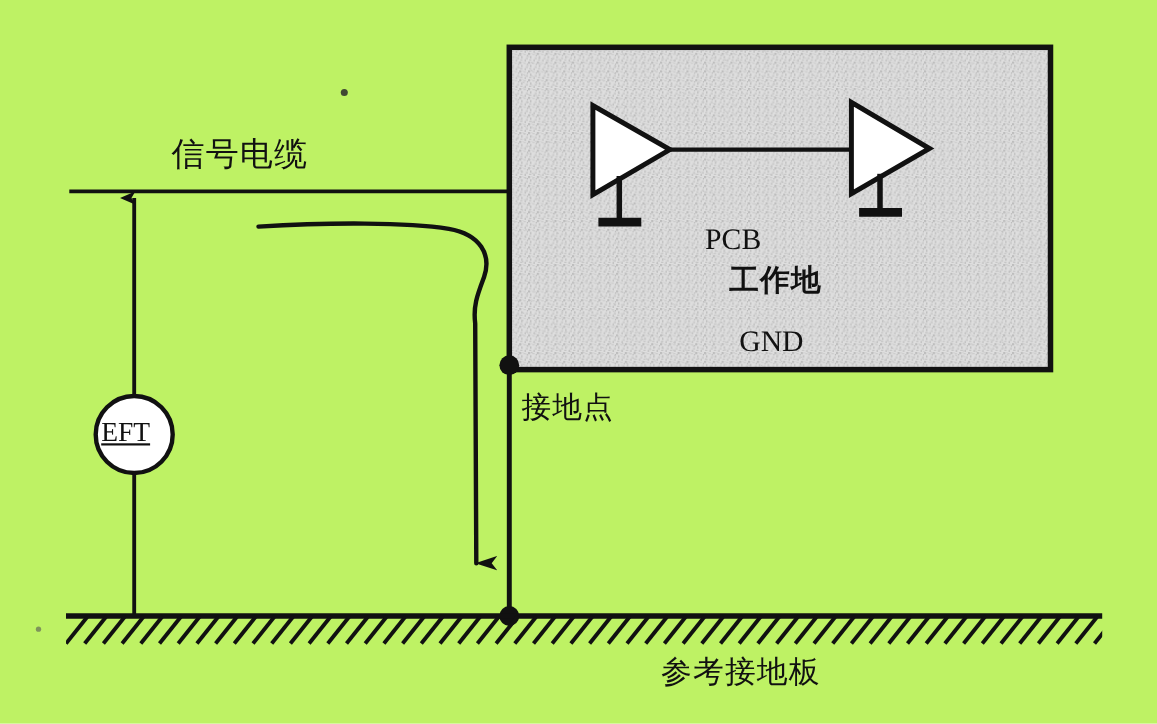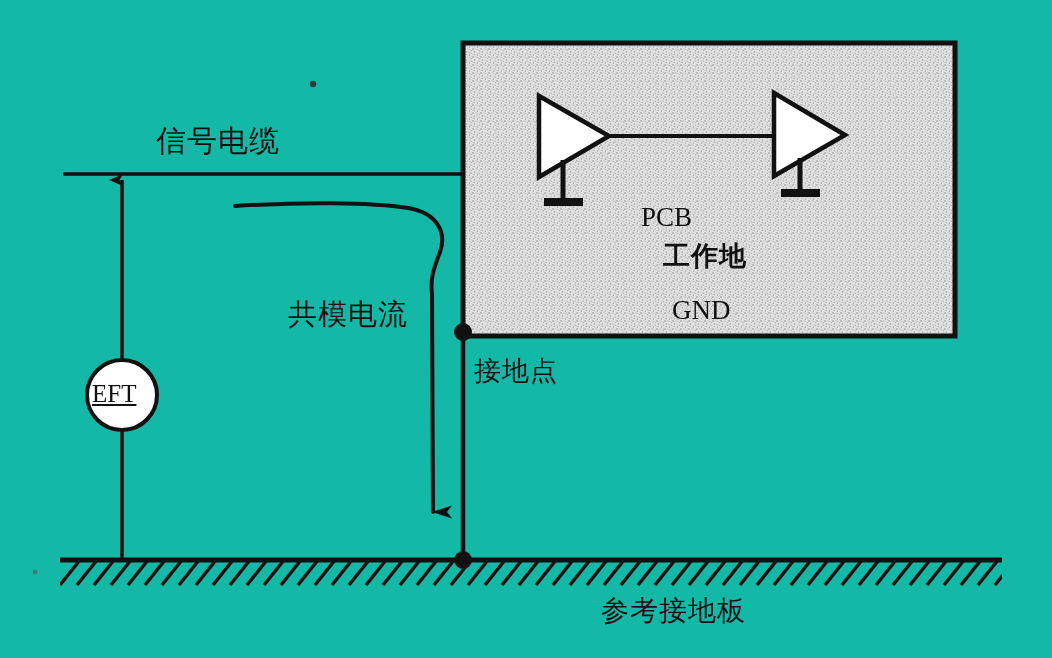--- a/index.html
+++ b/index.html
@@ -7,21 +7,21 @@
     padding: 0;
     background: #ffffff;
   }
   body {
     font-family: "Liberation Serif", "DejaVu Serif", serif;
   }
   #stage {
     position: relative;
     width: 1052px;
     height: 658px;
-    background: #14b8a6;
+    background: #bef264;
     overflow: hidden;
   }
   #diagram {
     position: absolute;
     left: 0;
     top: 0;
     width: 1052px;
     height: 658px;
   }
   .lbl {
@@ -192,21 +192,20 @@
         <line x1="1015" y1="560" x2="995" y2="585"></line>
       </g>
     </g>
 
     <circle cx="313" cy="84" r="3.2" fill="#2a2a2a" opacity="0.85"></circle>
     <circle cx="35" cy="572" r="2.4" fill="#555555" opacity="0.6"></circle>
   </svg>
 
   <div class="lbl lbl-cn" id="lbl-signal-cable">信号电缆</div>
 
-  <div class="lbl lbl-cn" id="lbl-common-mode">共模电流</div>
 
   <div class="lbl lbl-cn" id="lbl-ground-point">接地点</div>
 
   <div class="lbl lbl-cn" id="lbl-ref-plane">参考接地板</div>
 
   <div class="lbl lbl-en" id="lbl-eft">EFT</div>
 
   <div class="lbl lbl-en" id="lbl-pcb">PCB</div>
 
   <div class="lbl lbl-cn" id="lbl-work">工作地</div>

